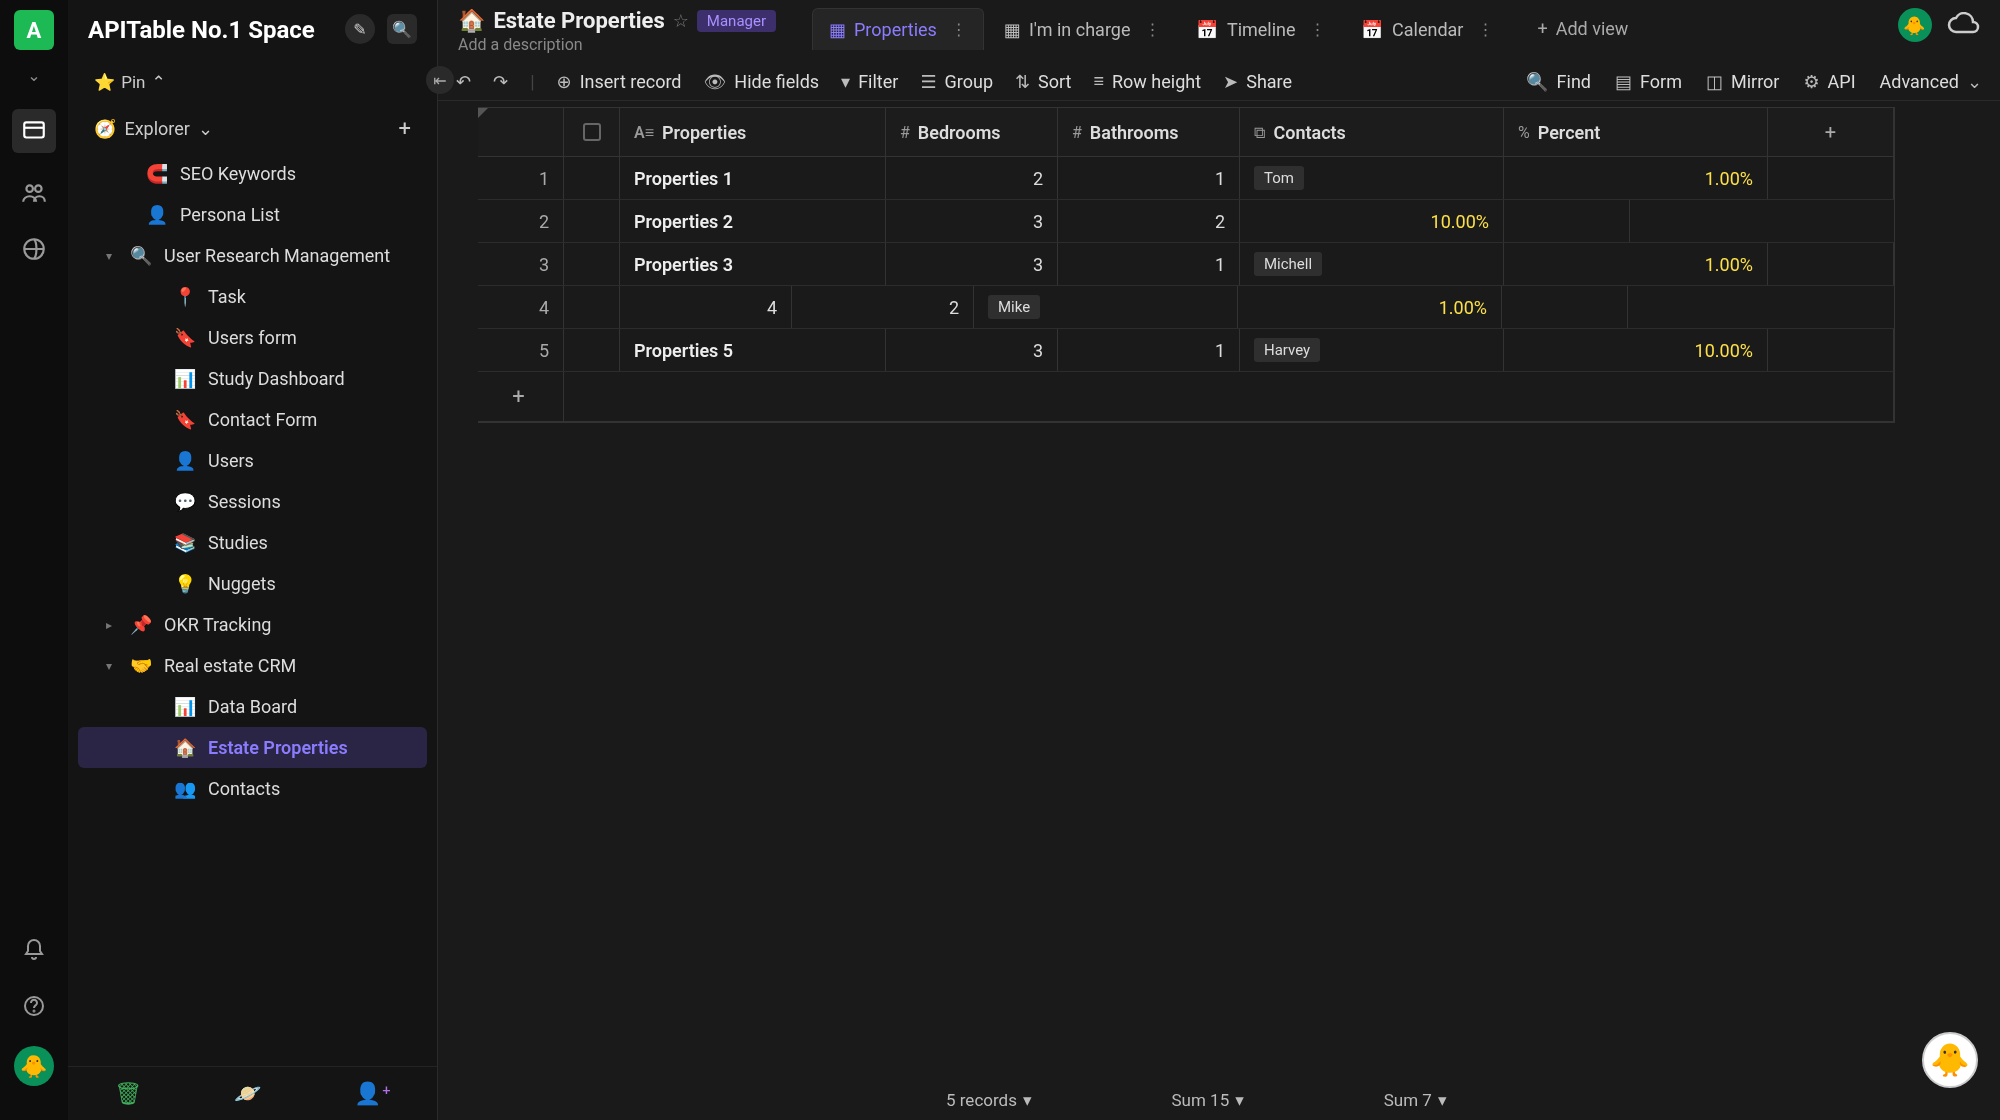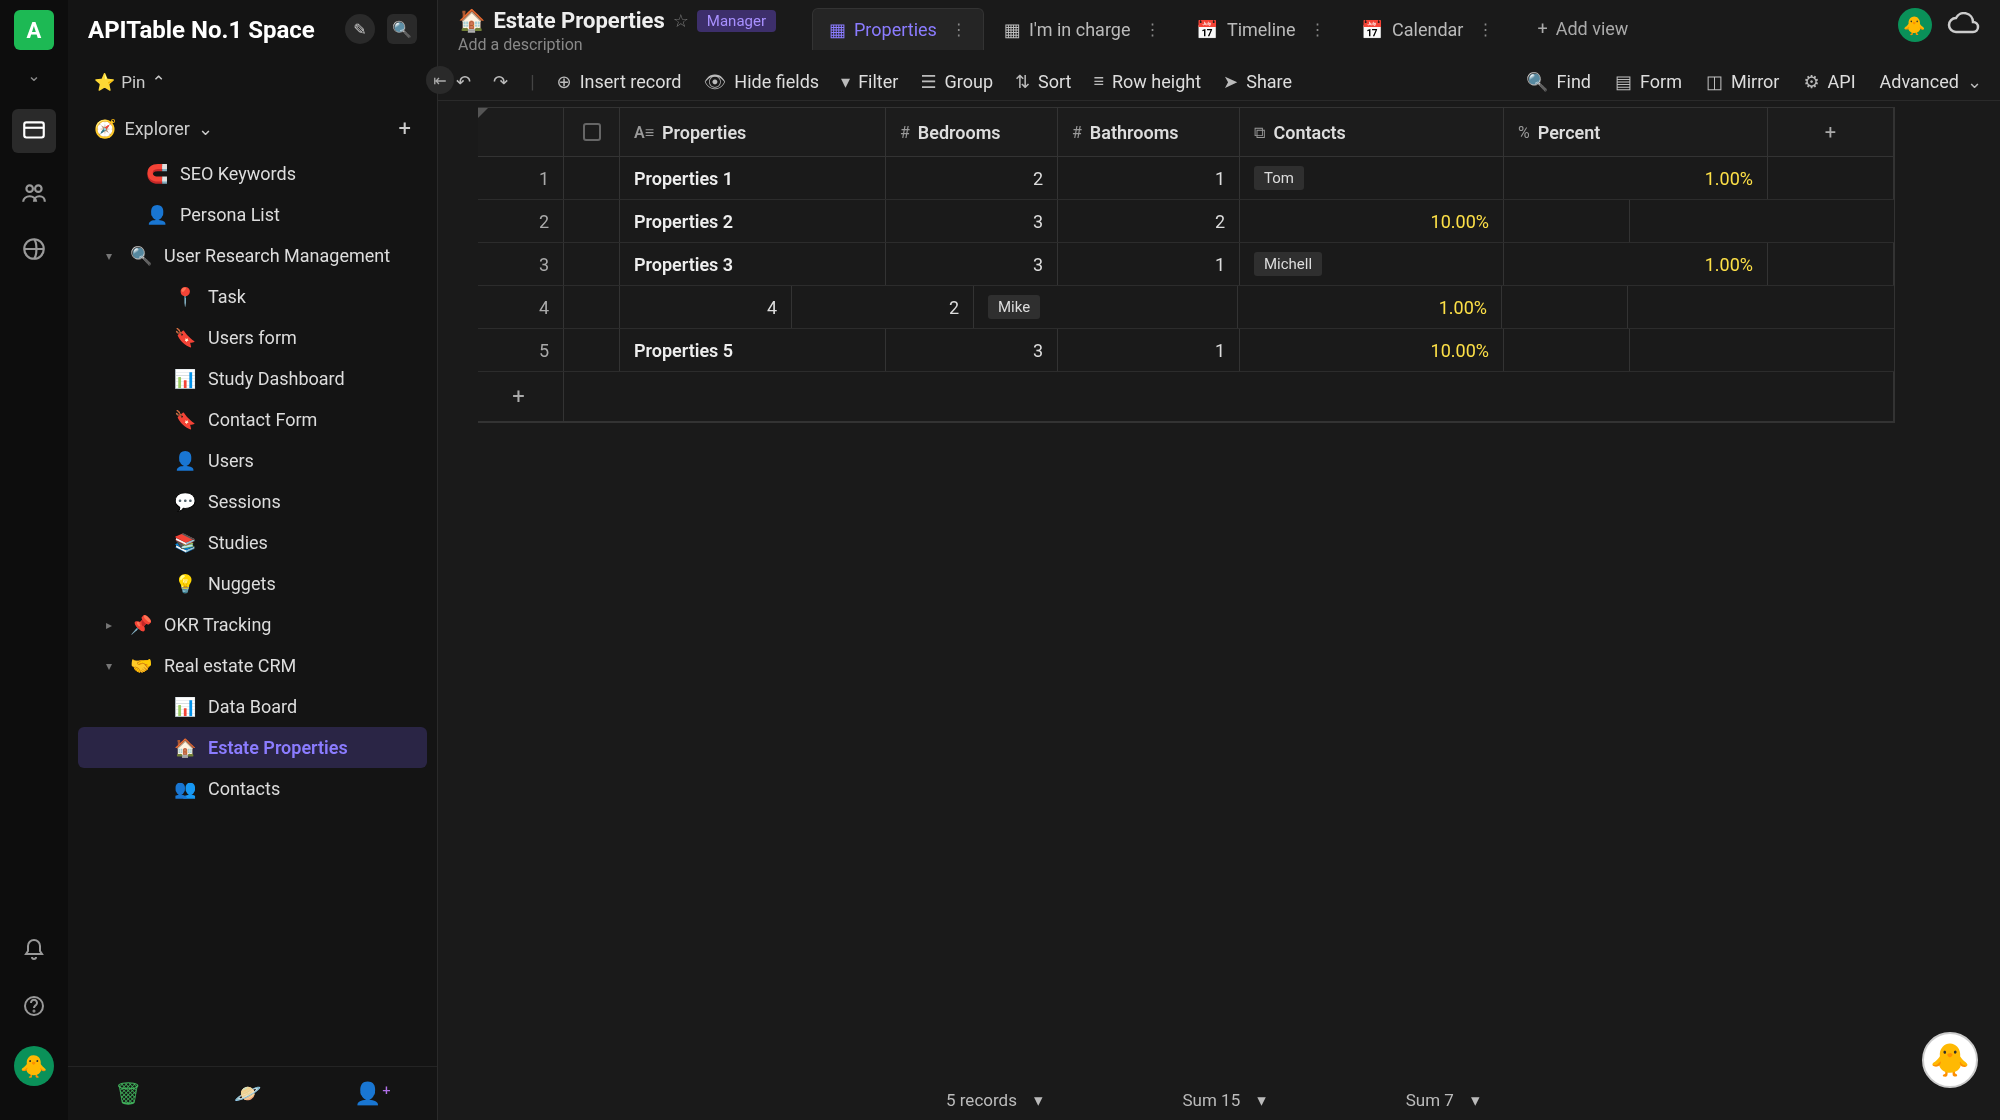--- a/index.html
+++ b/index.html
@@ -226,21 +226,21 @@
   display: flex;
   border-bottom: 1px solid #333;
 }
 .add-row .col-idx { color: #aaa; font-size: 22px; }
 .status-bar {
   display: flex; align-items: center;
   padding: 10px 28px;
   color: #bbb; font-size: 17px;
   gap: 140px;
 }
-.status-bar .sb-item { display: flex; align-items: flex-end; gap: 17px; }
+.status-bar .sb-item { display: flex; align-items: flex-end; gap: 6px; }
 .status-bar .sb-records { margin-left: 480px; }
 .float-avatar {
   position: fixed;
   right: 22px; bottom: 32px;
   width: 56px; height: 56px;
   background: #fff; border-radius: 50%;
   display: flex; align-items: center; justify-content: center;
   font-size: 32px;
   border: 2px solid #ccc;
 }
@@ -593,20 +593,23 @@
               </div>
               <div class="col col-percent cell-percent">1.00%</div>
               <div class="col col-add"></div>
             </div>
             <div class="grid-row">
               <div class="col col-idx">5</div>
               <div class="col col-chk"></div>
               <div class="col col-prop cell-prop">Properties 5</div>
               <div class="col col-bed cell-num">3</div>
               <div class="col col-bath cell-num">1</div>
+              <div class="col col-contact">
+                <span class="contact-chip">Harvey</span>
+              </div>
               <div class="col col-percent cell-percent">10.00%</div>
               <div class="col col-add"></div>
             </div>
           </div>
         <div class="add-row">
           <div class="col col-idx" style="justify-content:center;">
               <span>+</span>
             </div>
           <div class="col" style="width:1330px;border-right:1px solid #333;"></div>
         </div>

